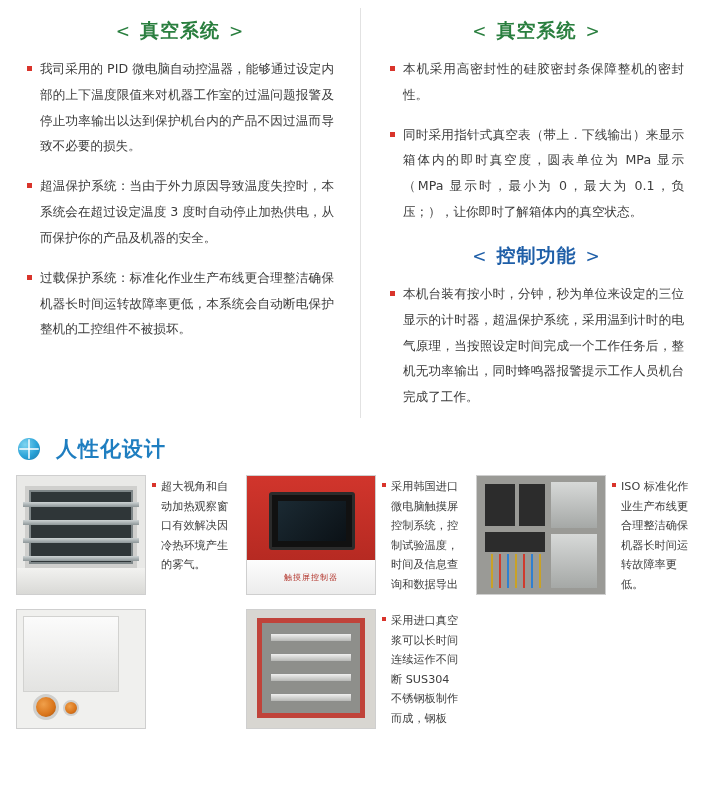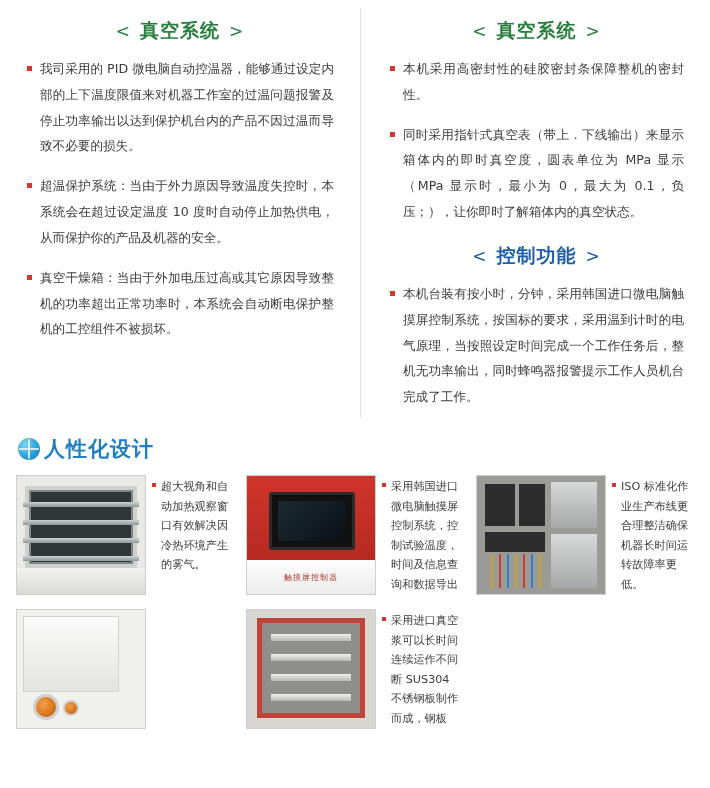--- a/index.html
+++ b/index.html
@@ -90,21 +90,21 @@
     position: absolute;
     left: 186px; top: 6px;
     width: 2px; height: 22px;
     background: #e06a1f;
   }
 
   
   .human-title {
     display: flex;
     align-items: center;
-    gap: 4px;
+    gap: 16px;
     padding: 17px 0 8px 18px;
   }
   .globe {
     width: 22px; height: 22px;
     border-radius: 50%;
     background: radial-gradient(circle at 32% 30%, #7fd4f0 0%, #2aa3d8 55%, #1877a8 100%);
     position: relative;
     flex: none;
   }
   .globe::before {
@@ -275,43 +275,43 @@
   <div class="spec-area">
 
     <div class="col-left">
       <div class="sec-title">
         <span class="brk">&lt;</span>
         <span>真空系统</span>
         <span class="brk">&gt;</span>
       </div>
       <ul class="bullets">
         <li>我司采用的 PID 微电脑自动控温器，能够通过设定内部的上下温度限值来对机器工作室的过温问题报警及停止功率输出以达到保护机台内的产品不因过温而导致不必要的损失。</li>
-        <li>超温保护系统：当由于外力原因导致温度失控时，本系统会在超过设定温度 10 度时自动停止加热供电，从而保护你的产品及机器的安全。</li>
-        <li>真空干燥箱：当由于外加电压过高或其它原因导致整机的功率超出正常功率时，本系统会自动断电保护整机的工控组件不被损坏。</li>
+        <li>超温保护系统：当由于外力原因导致温度失控时，本系统会在超过设定温度 3 度时自动停止加热供电，从而保护你的产品及机器的安全。</li>
+        <li>过载保护系统：标准化作业生产布线更合理整洁确保机器长时间运转故障率更低，本系统会自动断电保护整机的工控组件不被损坏。</li>
       </ul>
     </div>
 
     <div class="col-right">
       <div class="sec-title">
         <span class="brk">&lt;</span>
         <span>真空系统</span>
         <span class="brk">&gt;</span>
       </div>
       <ul class="bullets">
         <li>本机采用高密封性的硅胶密封条保障整机的密封性。</li>
         <li>同时采用指针式真空表（带上．下线输出）来显示箱体内的即时真空度，圆表单位为 MPa 显示（MPa 显示时，最小为 0，最大为 0.1，负压；），让你即时了解箱体内的真空状态。</li>
       </ul>
 
       <div class="sec-title blue" style="margin-top:18px;">
         <span class="brk">&lt;</span>
         <span>控制功能</span>
         <span class="brk">&gt;</span>
       </div>
       <ul class="bullets">
-        <li>本机台装有按小时，分钟，采用韩国进口微电脑触摸屏控制系统，按国标的要求，采用温到计时的电气原理，当按照设定时间完成一个工作任务后，整机无功率输出，同时蜂鸣器报警提示工作人员机台完成了工作。</li>
+        <li>本机台装有按小时，分钟，秒为单位来设定的三位显示的计时器，超温保护系统，采用温到计时的电气原理，当按照设定时间完成一个工作任务后，整机无功率输出，同时蜂鸣器报警提示工作人员机台完成了工作。</li>
       </ul>
     </div>
   </div>
 
 
   <div class="human-title">
     <span class="globe"></span>
     <span class="txt">人性化设计</span>
   </div>
 

